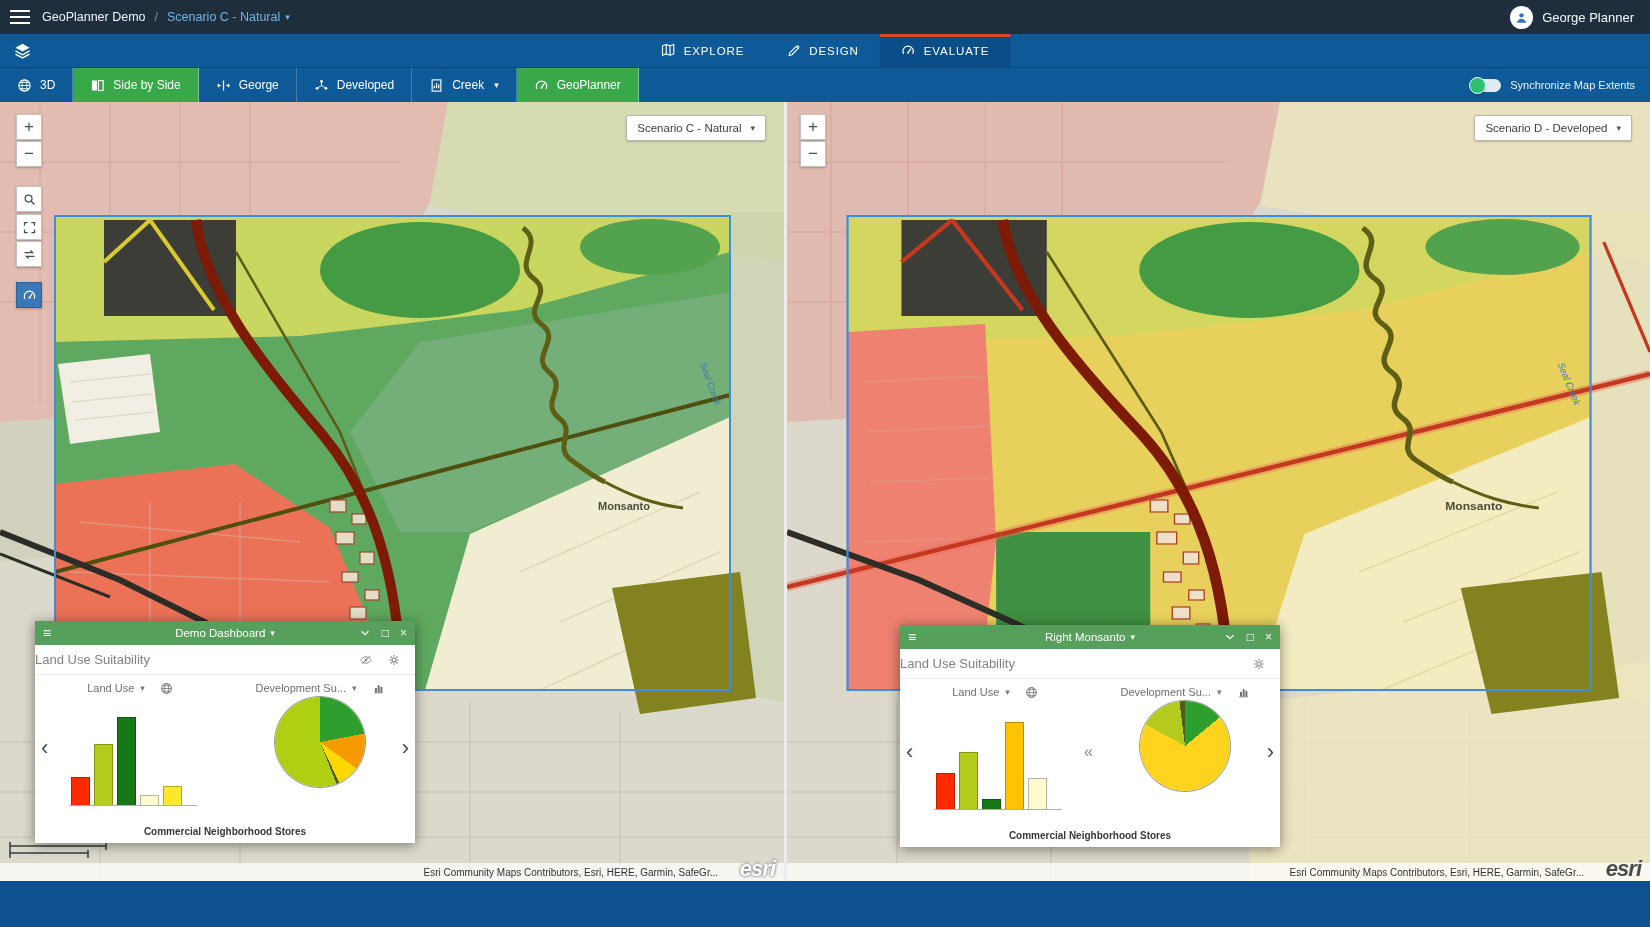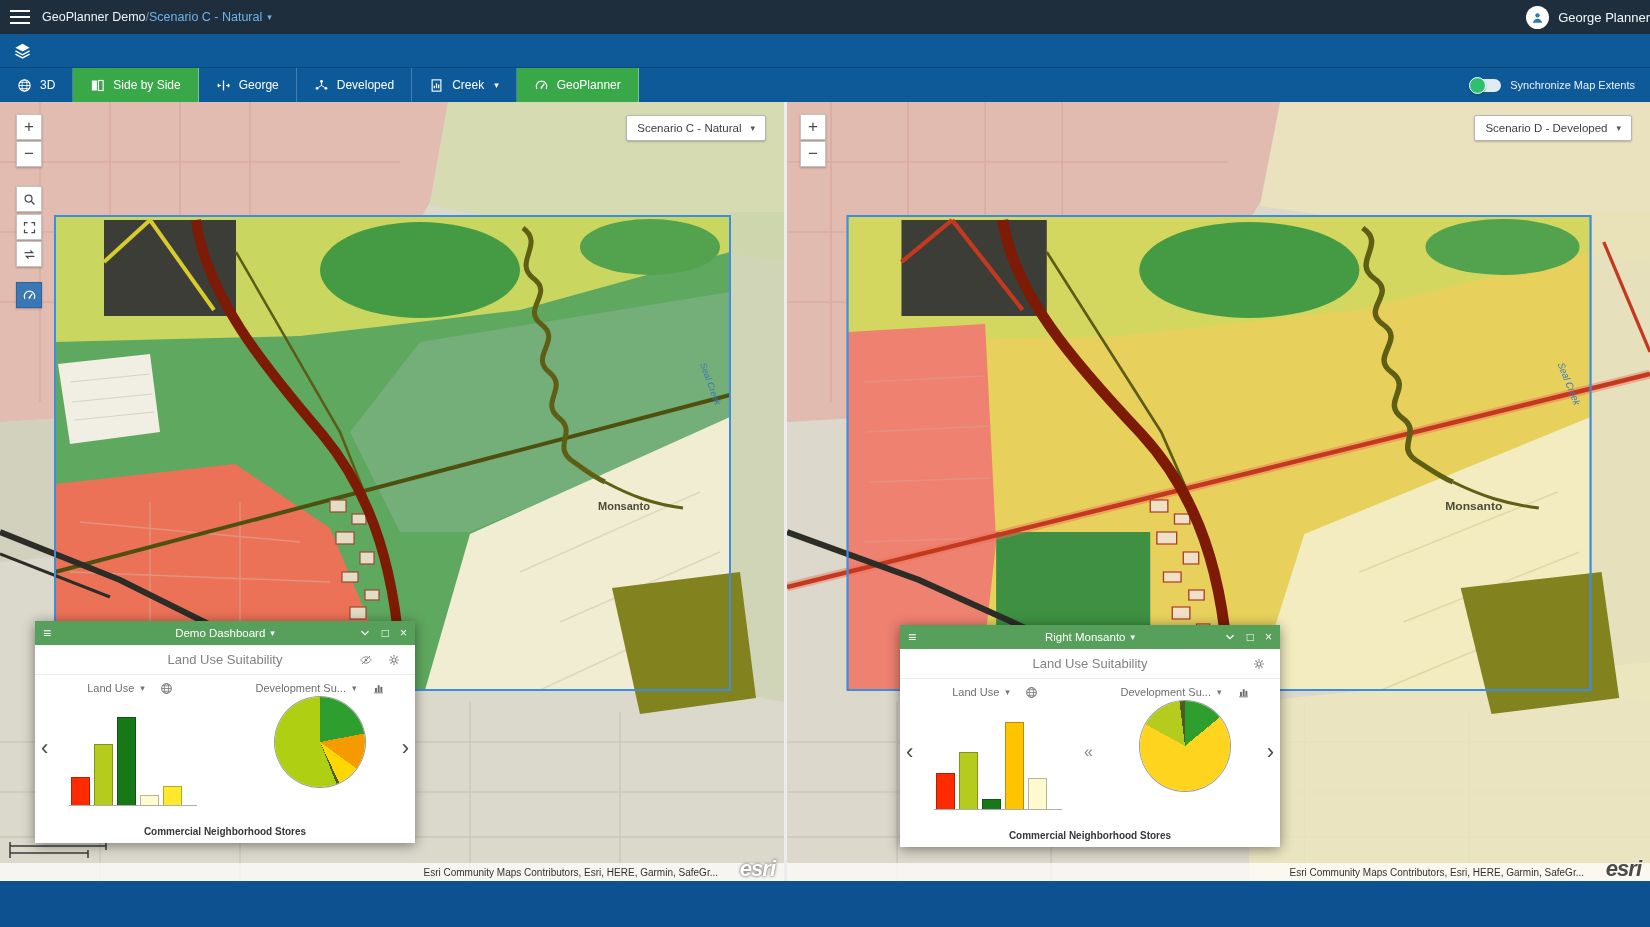--- a/index.html
+++ b/index.html
@@ -4,25 +4,25 @@
 <style>
   *{margin:0;padding:0;box-sizing:border-box}
   html,body{width:1650px;height:927px;overflow:hidden}
   body{font-family:"Liberation Sans",sans-serif;background:#d8d8d8}
   #app{position:relative;width:1650px;height:927px;background:#fff}
 
   
   .topbar{position:absolute;left:0;top:0;width:100%;height:34px;background:#1F2E3C;display:flex;align-items:center;color:#fff;z-index:30}
   .burger{width:20px;height:14px;margin:0 12px 0 10px;display:flex;flex-direction:column;justify-content:space-between;cursor:pointer}
   .burger i{display:block;height:2px;background:#fff}
-  .crumb{display:flex;align-items:center;font-size:12.5px}
+  .crumb{display:flex;align-items:center;gap:9px;font-size:12.5px}
   .crumb .root{color:#EFF4F8}
   .crumb .sep{color:#7E8FA0}
   .crumb .cur{color:#6FB4E8;cursor:pointer;display:flex;align-items:center;gap:5px}
-  .userbox{margin-left:auto;display:flex;align-items:center;gap:9px;cursor:pointer}
+  .userbox{margin-left:auto;display:flex;align-items:center;gap:9px;padding-right:16px;cursor:pointer}
   .avatar{width:23px;height:23px;border-radius:50%;background:#fff;color:#2E78B5;display:flex;align-items:center;justify-content:center}
   .avatar svg{width:15px;height:15px}
   .username{font-size:13px;color:#F4F8FB}
 
   
   .navbar{position:absolute;left:0;top:34px;width:100%;height:33px;background:#0E5A99;z-index:29}
   .layersbtn{position:absolute;left:0;top:0;width:44px;height:33px;display:flex;align-items:center;justify-content:center;color:#fff;cursor:pointer}
   .tabs{position:absolute;left:50%;top:0;height:33px;transform:translateX(-50%);display:flex}
   .tab{display:flex;align-items:center;gap:8px;padding:0 21px;color:#FFF;font-size:11.5px;letter-spacing:.9px;cursor:pointer}
   .tab.active{background:#0A4E88;box-shadow:inset 0 3px 0 #D9432C}
@@ -60,21 +60,21 @@
 
   
   .dash{position:absolute;width:380px;height:222px;background:#fff;box-shadow:0 2px 12px rgba(0,0,0,.45);z-index:10}
   .dash-header{position:relative;height:24px;background:#57A05B;color:#fff;display:flex;align-items:center;padding:0 8px;cursor:move}
   .dh-burger{font-size:14px;line-height:1;cursor:pointer}
   .dh-title{position:absolute;left:50%;transform:translateX(-50%);font-size:11.5px;display:flex;align-items:center;gap:5px;cursor:pointer;white-space:nowrap}
   .dh-title .caret{font-size:9px}
   .dh-icons{margin-left:auto;display:flex;align-items:center;gap:11px}
   .dh-icons .ic{width:12px;height:12px;cursor:pointer}
   .dh-icons span{font-size:12px;line-height:1;cursor:pointer}
-  .dash-titlerow{position:relative;height:30px;border-bottom:1px solid #EBEBEB;display:flex;align-items:center;justify-content:center;color:#828282;font-size:13px}
+  .dash-titlerow{position:relative;height:30px;border-bottom:1px solid #EBEBEB;display:flex;align-items:center;color:#828282;font-size:13px}
   .dt-eye{position:absolute;right:42px;top:8px;width:14px;height:14px;color:#9A9A9A;cursor:pointer}
   .dt-gear{position:absolute;right:14px;top:8px;width:14px;height:14px;color:#8A8A8A;cursor:pointer}
   .widgets{position:relative;display:flex;height:145px}
   .widget{flex:1;position:relative}
   .widget:first-child{border-right:1px solid #E3E3E3}
   .widget-head{height:26px;display:flex;align-items:center;justify-content:center;gap:6px;color:#6E6E6E;font-size:11px;cursor:pointer;white-space:nowrap}
   .widget-head .caret{font-size:9px;color:#777}
   .widget-head .ic{width:13px;height:13px;margin-left:9px;color:#6E6E6E}
   .barchart{position:absolute;left:34px;bottom:14px;width:128px;height:96px;display:flex;align-items:flex-end;gap:4px;border-bottom:1px solid #ADADAD;padding:0 2px}
   .barchart .bar{width:19px;flex:0 0 auto;border:1px solid rgba(0,0,0,.28);border-bottom:none}
@@ -193,20 +193,40 @@
       <span class="username">George Planner</span>
     </div>
   </div>
 
   <div class="navbar">
     <div class="layersbtn">
         <svg class="ic" style="width:17px;height:17px">
           <use href="#i-layers"></use>
         </svg>
       </div>
+    <div class="tabs">
+      <div class="tab">
+          <svg class="ic">
+            <use href="#i-map"></use>
+          </svg>
+          <span>EXPLORE</span>
+        </div>
+      <div class="tab">
+          <svg class="ic">
+            <use href="#i-pencil"></use>
+          </svg>
+          <span>DESIGN</span>
+        </div>
+      <div class="tab active">
+          <svg class="ic">
+            <use href="#i-gauge"></use>
+          </svg>
+          <span>EVALUATE</span>
+        </div>
+    </div>
   </div>
 
   <div class="toolbar">
     <div class="tool">
         <svg class="ic">
           <use href="#i-globe"></use>
         </svg>
         <span>3D</span>
       </div>
     <div class="tool active">

